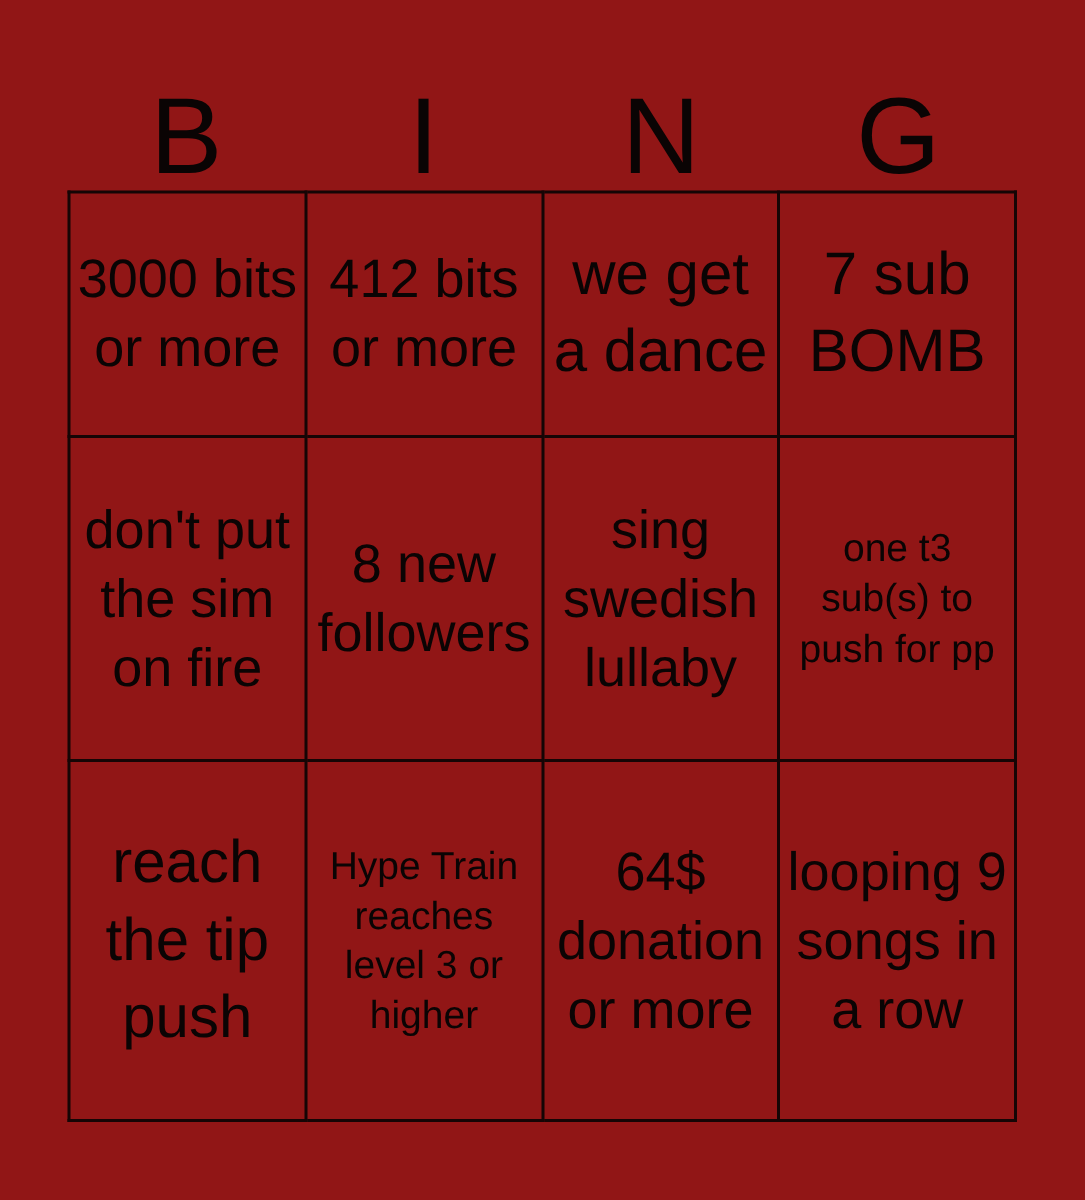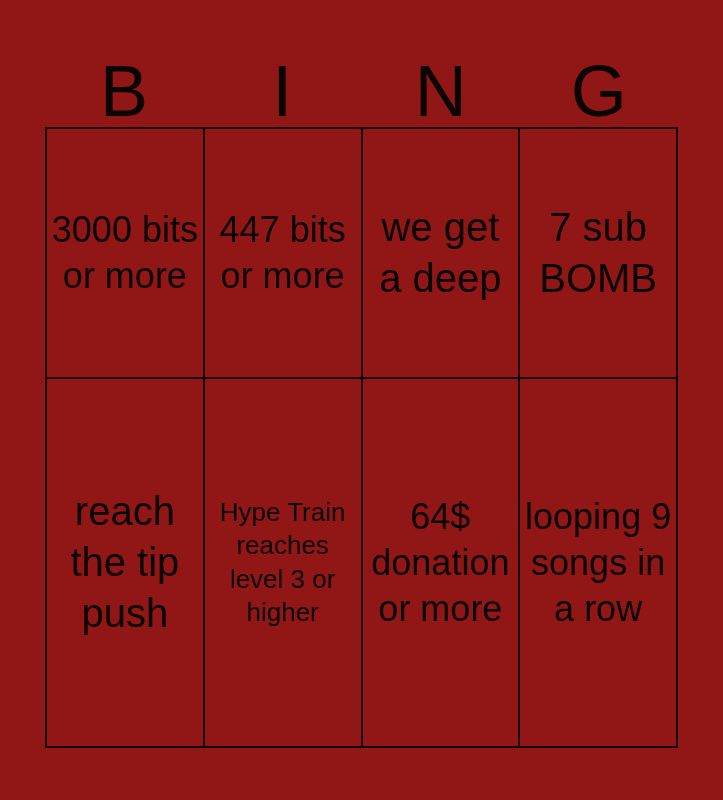--- a/index.html
+++ b/index.html
@@ -65,23 +65,29 @@
     <div class="header-letter">B</div>
     <div class="header-letter">I</div>
     <div class="header-letter">N</div>
     <div class="header-letter">G</div>
   </div>
 
   <table class="bingo-grid">
     <tbody>
       <tr>
         <td class="sz-m">3000 bits or more</td>
-        <td class="sz-m">447 bits or more</td>
-        <td class="sz-l">we get a deep</td>
+        <td class="sz-m">412 bits or more</td>
+        <td class="sz-l">we get a dance</td>
         <td class="sz-l">7 sub BOMB</td>
+      </tr>
+      <tr>
+        <td class="sz-m">don't put the sim on fire</td>
+        <td class="sz-m">8 new followers</td>
+        <td class="sz-m">sing swedish lullaby</td>
+        <td class="sz-s">one t3 sub(s) to push for pp</td>
       </tr>
       <tr>
         <td class="sz-l">reach the tip push</td>
         <td class="sz-s">Hype Train reaches level 3 or higher</td>
         <td class="sz-m">64$ donation or more</td>
         <td class="sz-m">looping 9 songs in a row</td>
       </tr>
     </tbody>
   </table>
 

